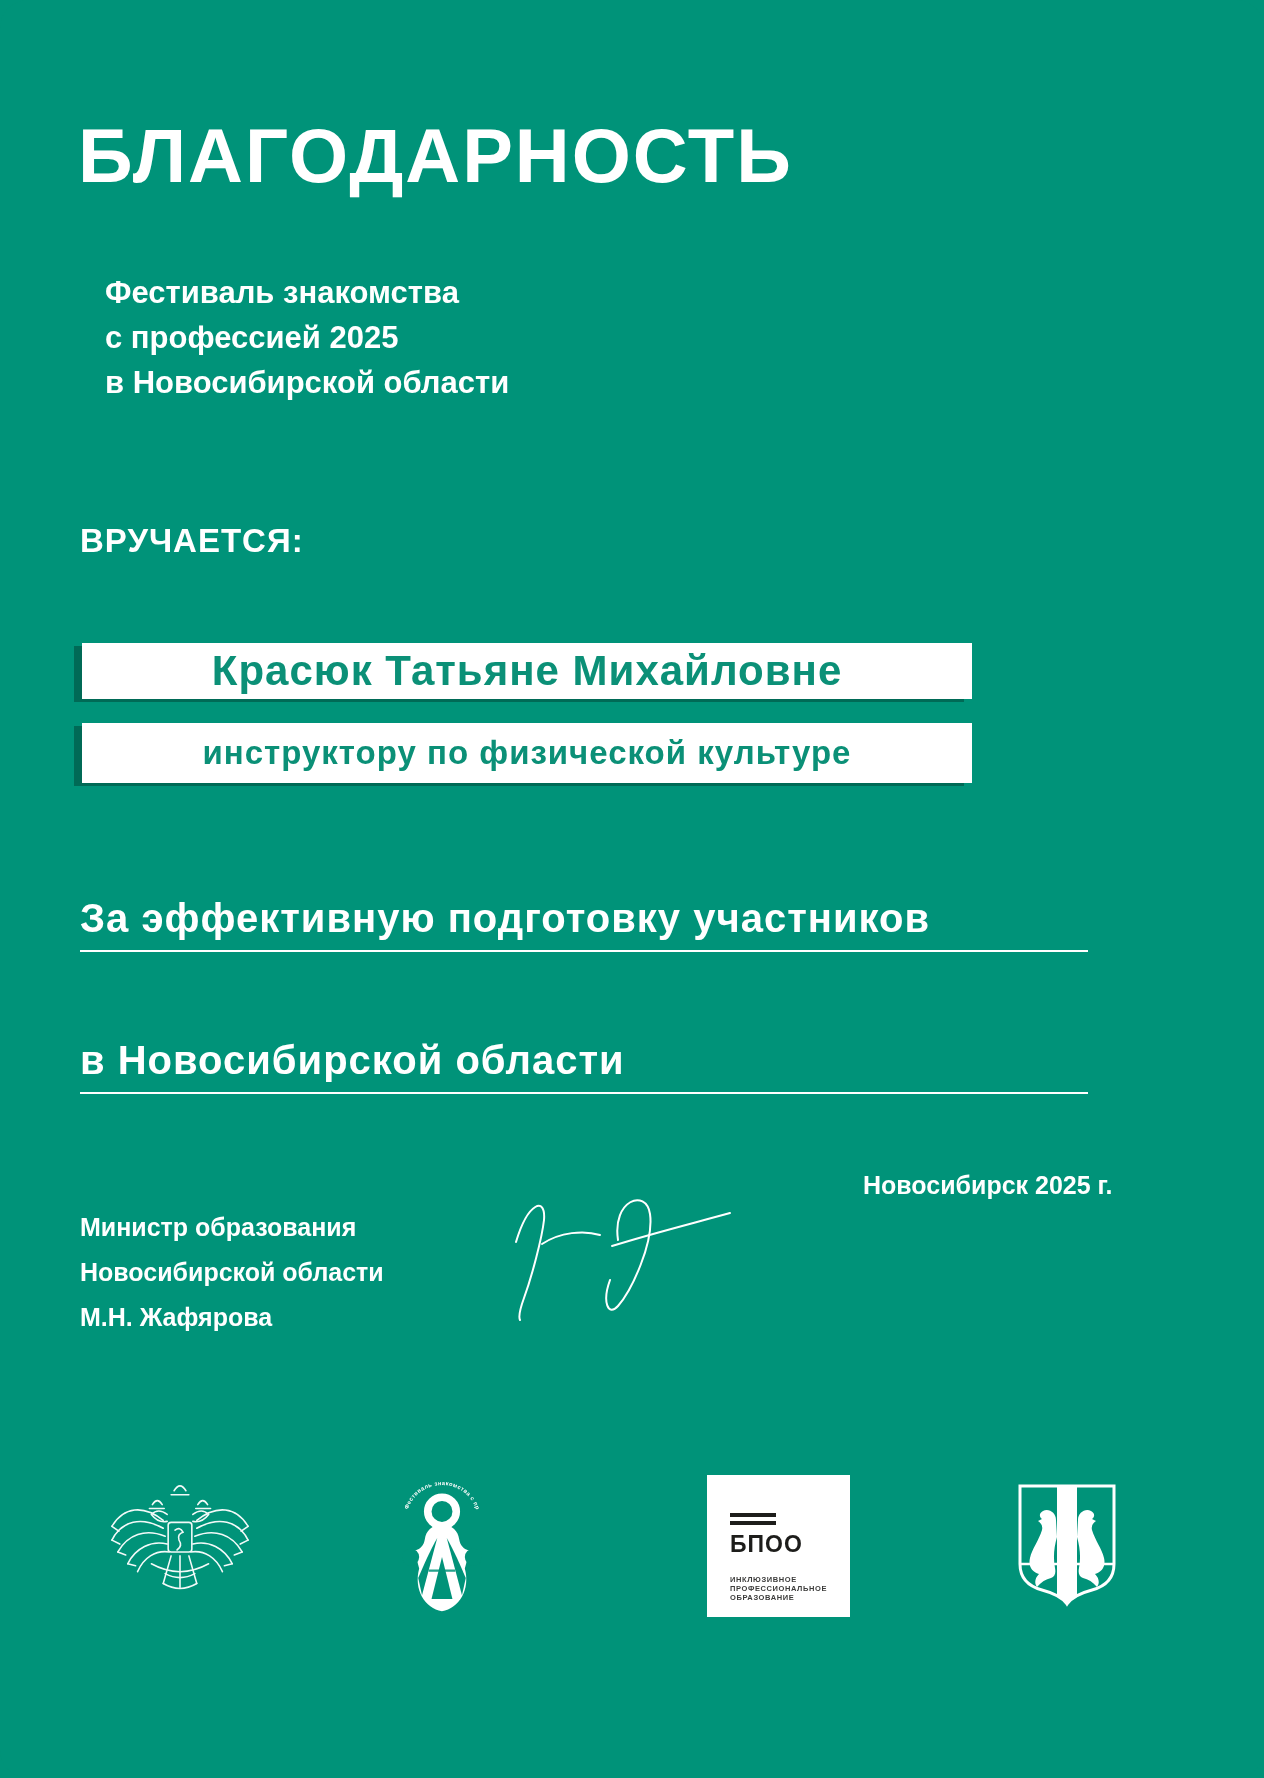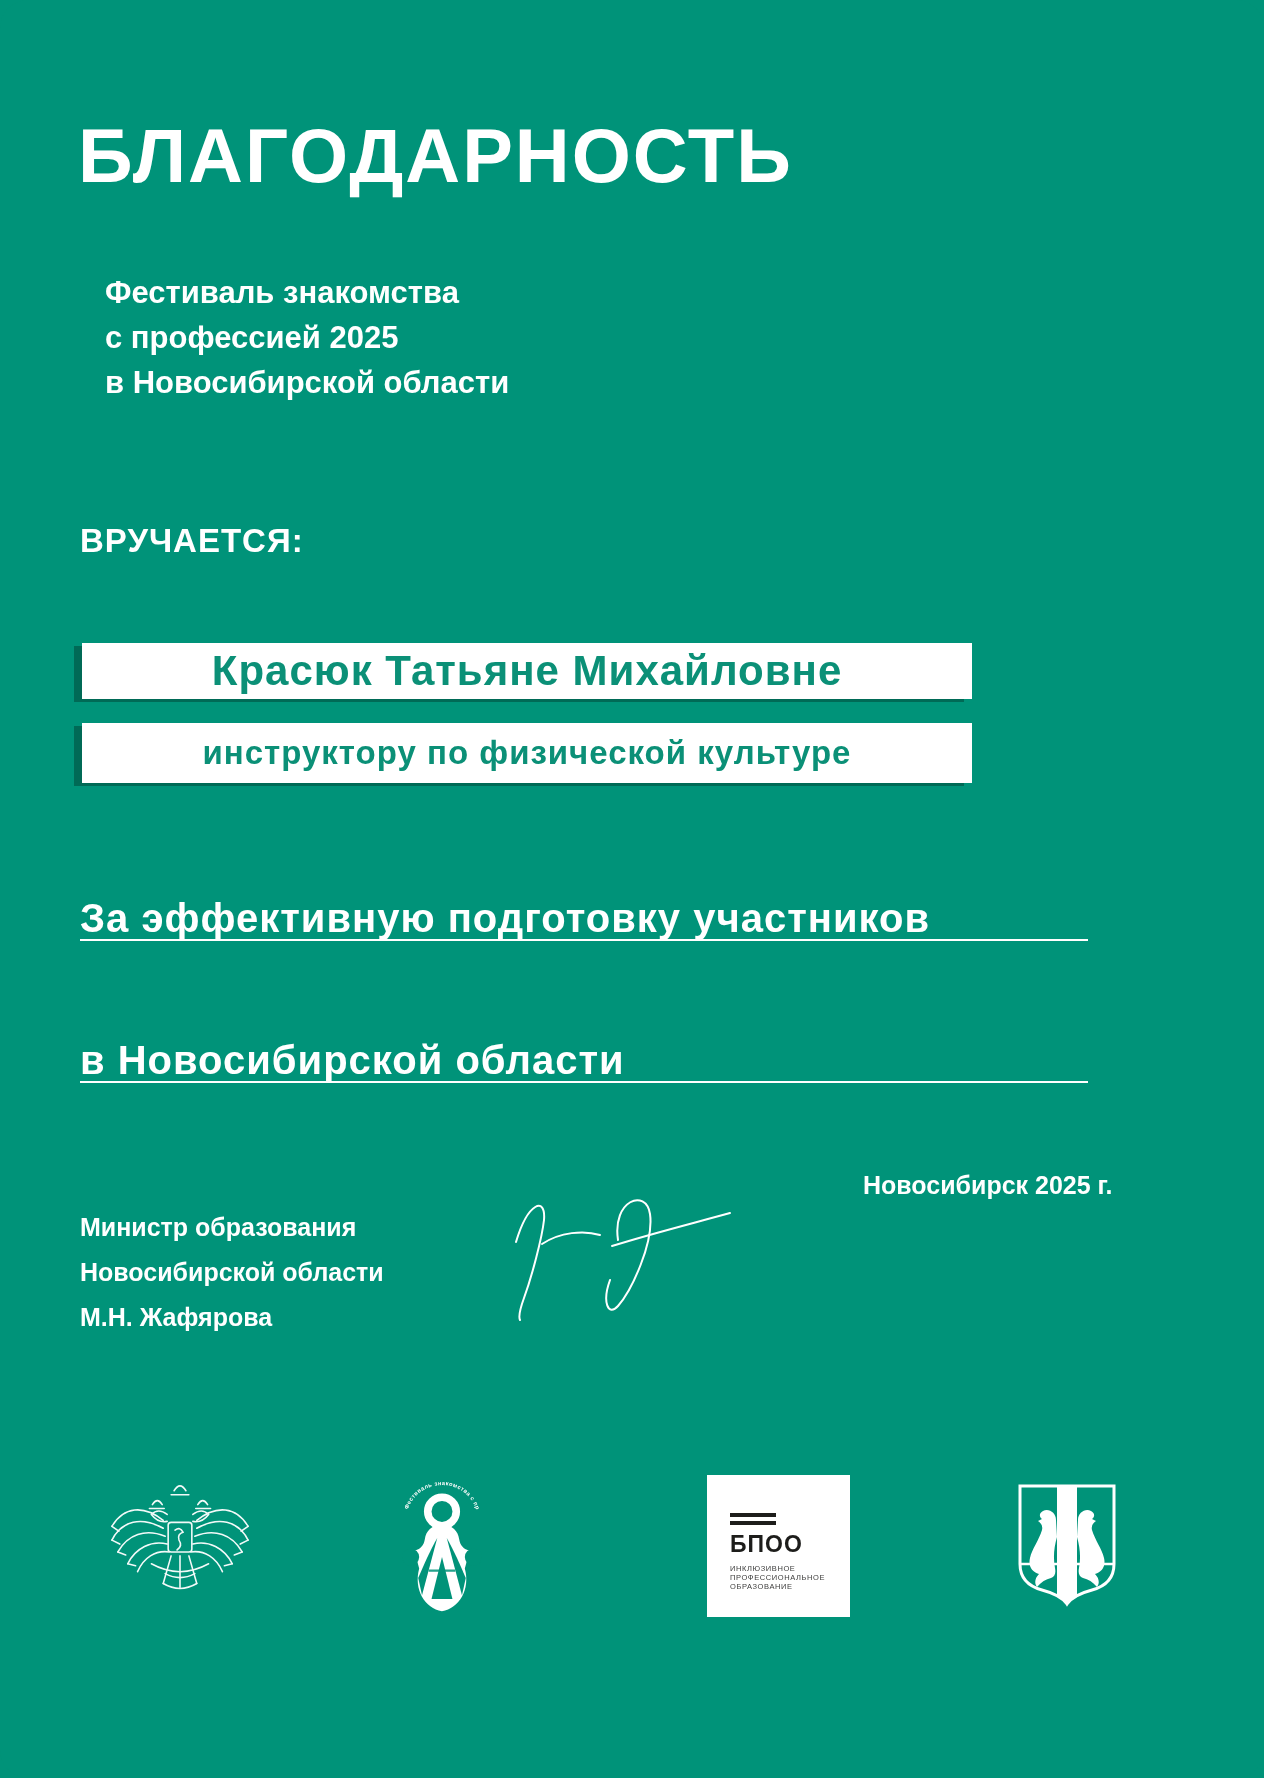--- a/index.html
+++ b/index.html
@@ -30,21 +30,21 @@
     background:#ffffff;color:#0b9077;
     display:flex;align-items:center;justify-content:center;
     box-shadow:-8px 3px 0 rgba(0,66,52,0.50);
     font-weight:bold;white-space:nowrap;
   }
   .box-name{top:643px;height:56px;font-size:42px;letter-spacing:1px;}
   .box-role{top:723px;height:60px;font-size:33px;letter-spacing:1px;}
   .reason-line{
     position:absolute;left:80px;width:1008px;
     font-size:40px;font-weight:bold;line-height:38px;
-    padding-bottom:2px;border-bottom:2px solid #ffffff;
+    padding-bottom:13px;border-bottom:2px solid #ffffff;
     letter-spacing:1px;white-space:nowrap;
   }
   .reason-1{top:899px;}
   .reason-2{top:970px;}
   .reason-3{top:1041px;}
   .signer{
     position:absolute;left:80px;top:1205px;
     font-size:25px;font-weight:bold;line-height:45px;
   }
   .place-date{
@@ -60,21 +60,21 @@
     left:707px;top:1475px;width:143px;height:142px;
     background:#ffffff;color:#1d1d1b;box-sizing:border-box;
     padding:38px 0 0 23px;
   }
   .bpoo-bar{width:46px;height:4px;background:#1d1d1b;margin-bottom:4px;}
   .bpoo-abbr{
     font-size:23px;font-weight:bold;letter-spacing:1px;line-height:30px;
     margin-top:1px;color:#1d1d1b;
   }
   .bpoo-caption{
-    margin-top:5px;font-size:7.5px;font-weight:normal;color:#3c3c3b;
+    margin-top:16px;font-size:7.5px;font-weight:bold;color:#3c3c3b;
     letter-spacing:0.6px;line-height:9px;text-transform:uppercase;
   }
 </style>
 </head>
 <body>
 
 <div class="page">
 
   <div class="title">БЛАГОДАРНОСТЬ</div>
 

